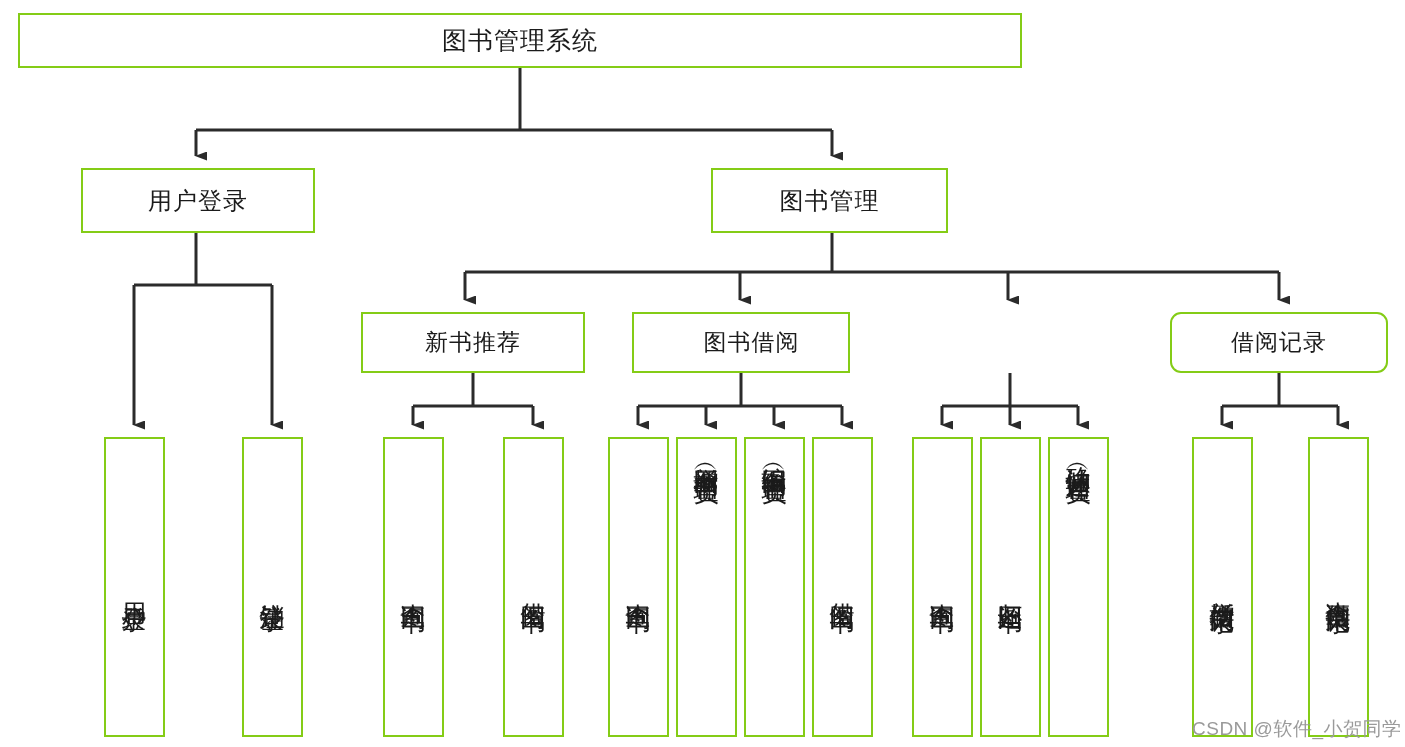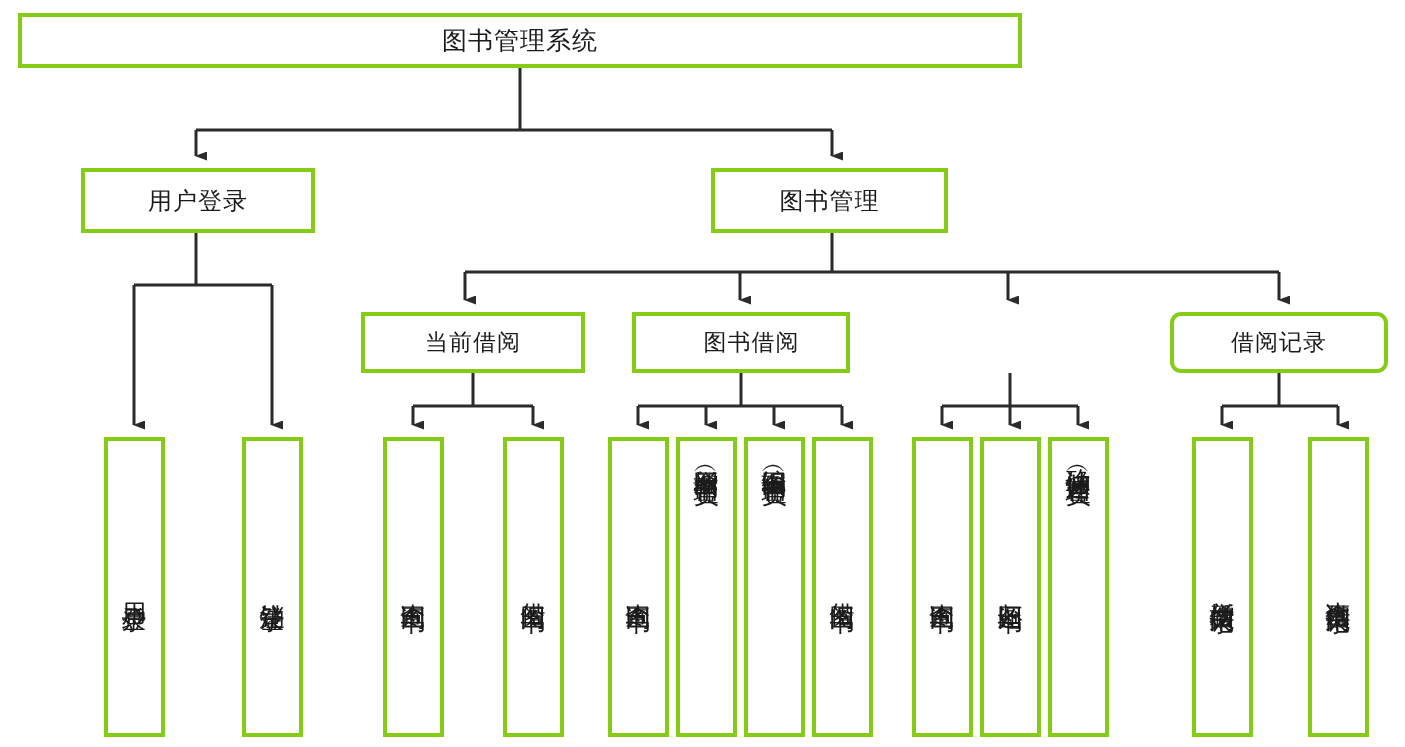--- a/index.html
+++ b/index.html
@@ -23,21 +23,21 @@
     left: 0;
     top: 0;
     width: 1405px;
     height: 747px;
     pointer-events: none;
   }
   .node {
     position: absolute;
     box-sizing: border-box;
     background: #ffffff;
-    border: 4px solid #84cc16;
+    border: 2px solid #84cc16;
     display: flex;
     align-items: center;
     justify-content: center;
     color: #1b1b1b;
     z-index: 2;
   }
   .node-root {
     font-size: 25px;
     letter-spacing: 1px;
   }
@@ -139,21 +139,21 @@
 
   <div class="node node-l2" style="left:81px; top:168px; width:234px; height:65px;">
     <span>用户登录</span>
   </div>
 
   <div class="node node-l2" style="left:711px; top:168px; width:237px; height:65px;">
     <span>图书管理</span>
   </div>
 
   <div class="node node-l3" style="left:361px; top:312px; width:224px; height:61px;">
-    <span>当前借阅</span>
+    <span>新书推荐</span>
   </div>
 
   <div class="node node-l3" style="left:632px; top:312px; width:218px; height:61px;padding-left:21px;">
     <span>图书借阅</span>
   </div>
 
 
   <div class="node node-l3" style="left:1170px; top:312px; width:218px; height:61px;border-radius:11px;">
     <span>借阅记录</span>
   </div>
@@ -203,14 +203,15 @@
   </div>
 
   <div class="node node-leaf centered" style="left:1192px; top:437px; width:61px; height:300px;">
     <span class="vtext">新增借阅记录</span>
   </div>
 
   <div class="node node-leaf centered" style="left:1308px; top:437px; width:61px; height:300px;">
     <span class="vtext">查询借阅记录</span>
   </div>
 
+  <div class="watermark" style="left:1192px; top:716px;">CSDN @软件_小贺同学</div>
 
 </div>
 
 </body></html>

